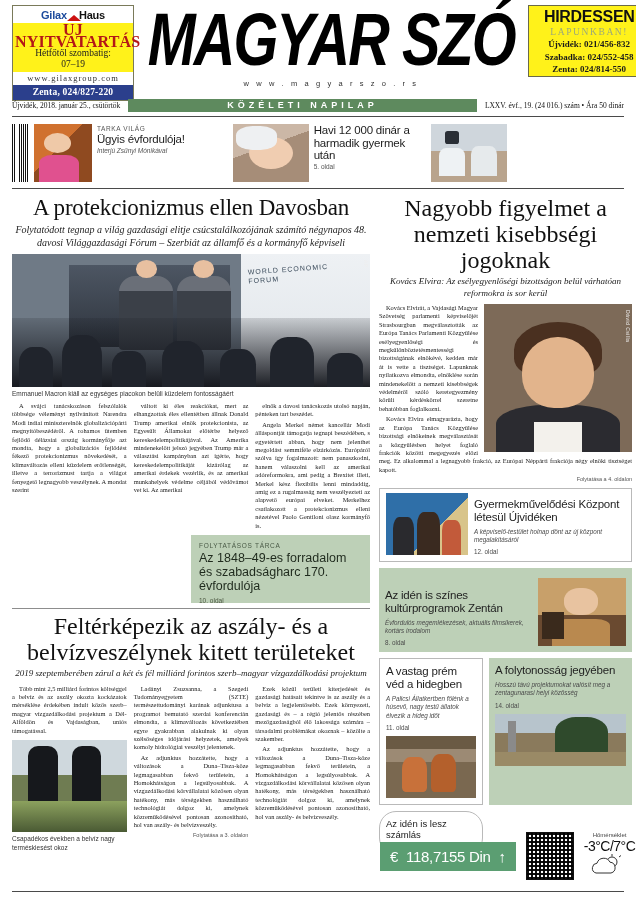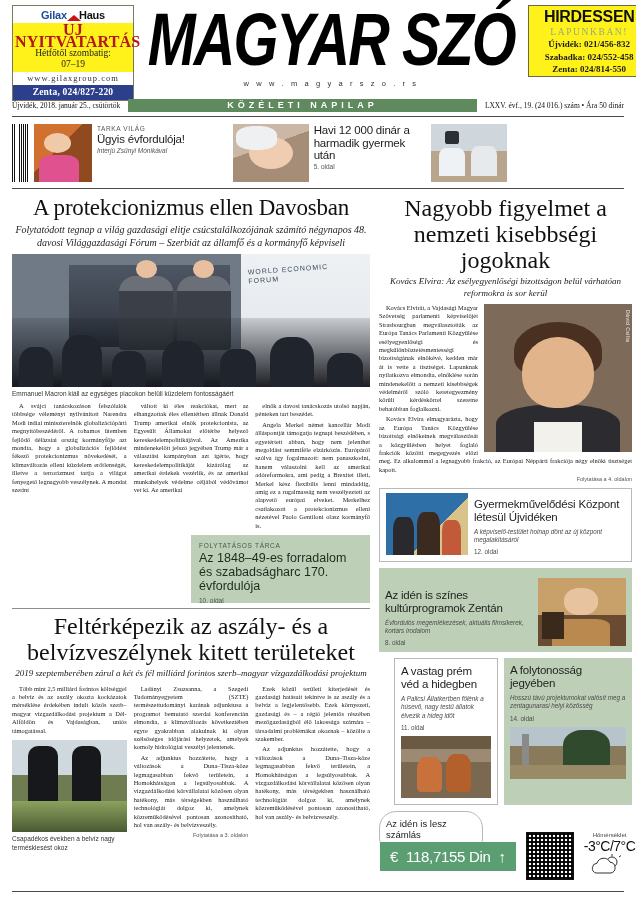--- a/index.html
+++ b/index.html
@@ -698,21 +698,21 @@
           <div class="dk">Évfordulós megemlékezések, aktuális filmsikerek, kortárs irodalom</div>
           <div class="pg">8. oldal</div>
         </div>
         <div class="ph" style="width:88px;height:68px;background:linear-gradient(180deg,#c8a06a 0 55%,#6a4a30 55% 100%);">
           <div style="position:absolute;left:30%;top:14%;width:38%;height:40%;background:#e8c3a0;border-radius:45%;"></div>
           <div style="position:absolute;left:16%;bottom:0;width:66%;height:40%;background:#b9894f;border-radius:24% 24% 0 0;"></div>
           <div style="position:absolute;left:4%;top:50%;width:26%;height:40%;background:#3a2a1c;"></div>
         </div>
       </div>
 
-      <div style="display:flex;gap:6px;margin-top:6px;margin-left:15px;">
+      <div style="display:flex;gap:6px;margin-top:6px;">
         <div class="box-white card-v" style="width:104px;flex:0 0 auto;">
           <h4>A vastag prém véd a hidegben</h4>
           <div class="dk">A Palicsi Állatkertben fölénk a húsevő, nagy testű állatok élvezik a hideg időt</div>
           <div class="pg">11. oldal</div>
           <div class="ph-full" style="height:62px;background:linear-gradient(180deg,#9c8a74 0 42%,#7a6850 42% 100%);">
             <div style="position:absolute;left:18%;bottom:10%;width:28%;height:56%;background:#c8713a;border-radius:34% 34% 14% 14%;"></div>
             <div style="position:absolute;left:50%;bottom:10%;width:28%;height:60%;background:#b4602c;border-radius:34% 34% 14% 14%;"></div>
             <div style="position:absolute;left:0;top:0;right:0;height:22%;background:#6a5a44;"></div>
           </div>
         </div>

